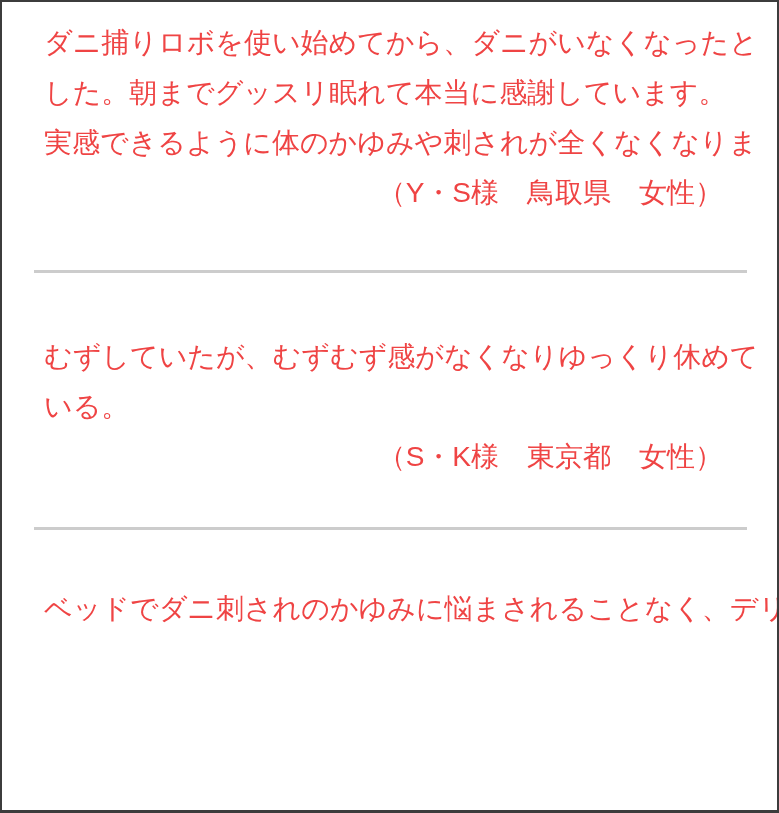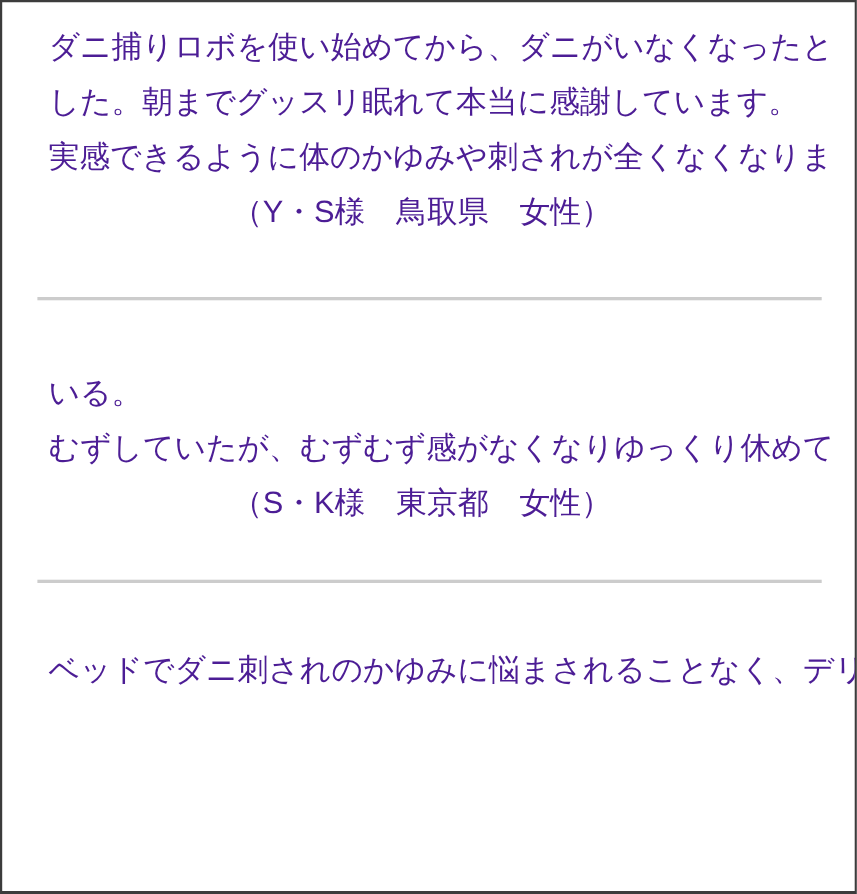--- a/index.html
+++ b/index.html
@@ -10,39 +10,39 @@
   .page {
     position: relative;
     width: 779px;
     height: 813px;
     box-sizing: border-box;
     background: #ffffff;
     border: 2px solid #3c3c3c;
     border-bottom-width: 3px;
     overflow: hidden;
     font-family: "Liberation Sans", "DejaVu Sans", sans-serif;
-    color: #4c1d95;
+    color: #ef4444;
   }
   .testimonial {
     padding: 0 30px 0 42px;
   }
   .testimonial .body {
     margin: 0;
   }
   .body-line {
     display: block;
     font-size: 28px;
     line-height: 50px;
     letter-spacing: 0px;
     font-weight: 500;
     white-space: nowrap;
   }
   .attribution {
     margin: 0;
-    text-align: center;
+    text-align: right;
     font-size: 28px;
     line-height: 50px;
     padding-right: 24px;
     font-weight: 500;
     white-space: nowrap;
   }
   .t1 { margin-top: 16px; }
   .t2 { margin-top: 59px; }
   .t3 { margin-top: 54px; }
   .divider {
@@ -65,22 +65,22 @@
       <span class="body-line">した。朝までグッスリ眠れて本当に感謝しています。</span>
       <span class="body-line">実感できるように体のかゆみや刺されが全くなくなりま</span>
     </p>
     <p class="attribution">（Y・S様　鳥取県　女性）</p>
   </section>
 
   <hr class="divider d1">
 
   <section class="testimonial t2">
     <p class="body">
+      <span class="body-line">むずしていたが、むずむず感がなくなりゆっくり休めて</span>
       <span class="body-line">いる。</span>
-      <span class="body-line">むずしていたが、むずむず感がなくなりゆっくり休めて</span>
     </p>
     <p class="attribution">（S・K様　東京都　女性）</p>
   </section>
 
   <hr class="divider d2">
 
   <section class="testimonial t3">
     <p class="body">
       <span class="body-line">ベッドでダニ刺されのかゆみに悩まされることなく、デリ</span>
     </p>

